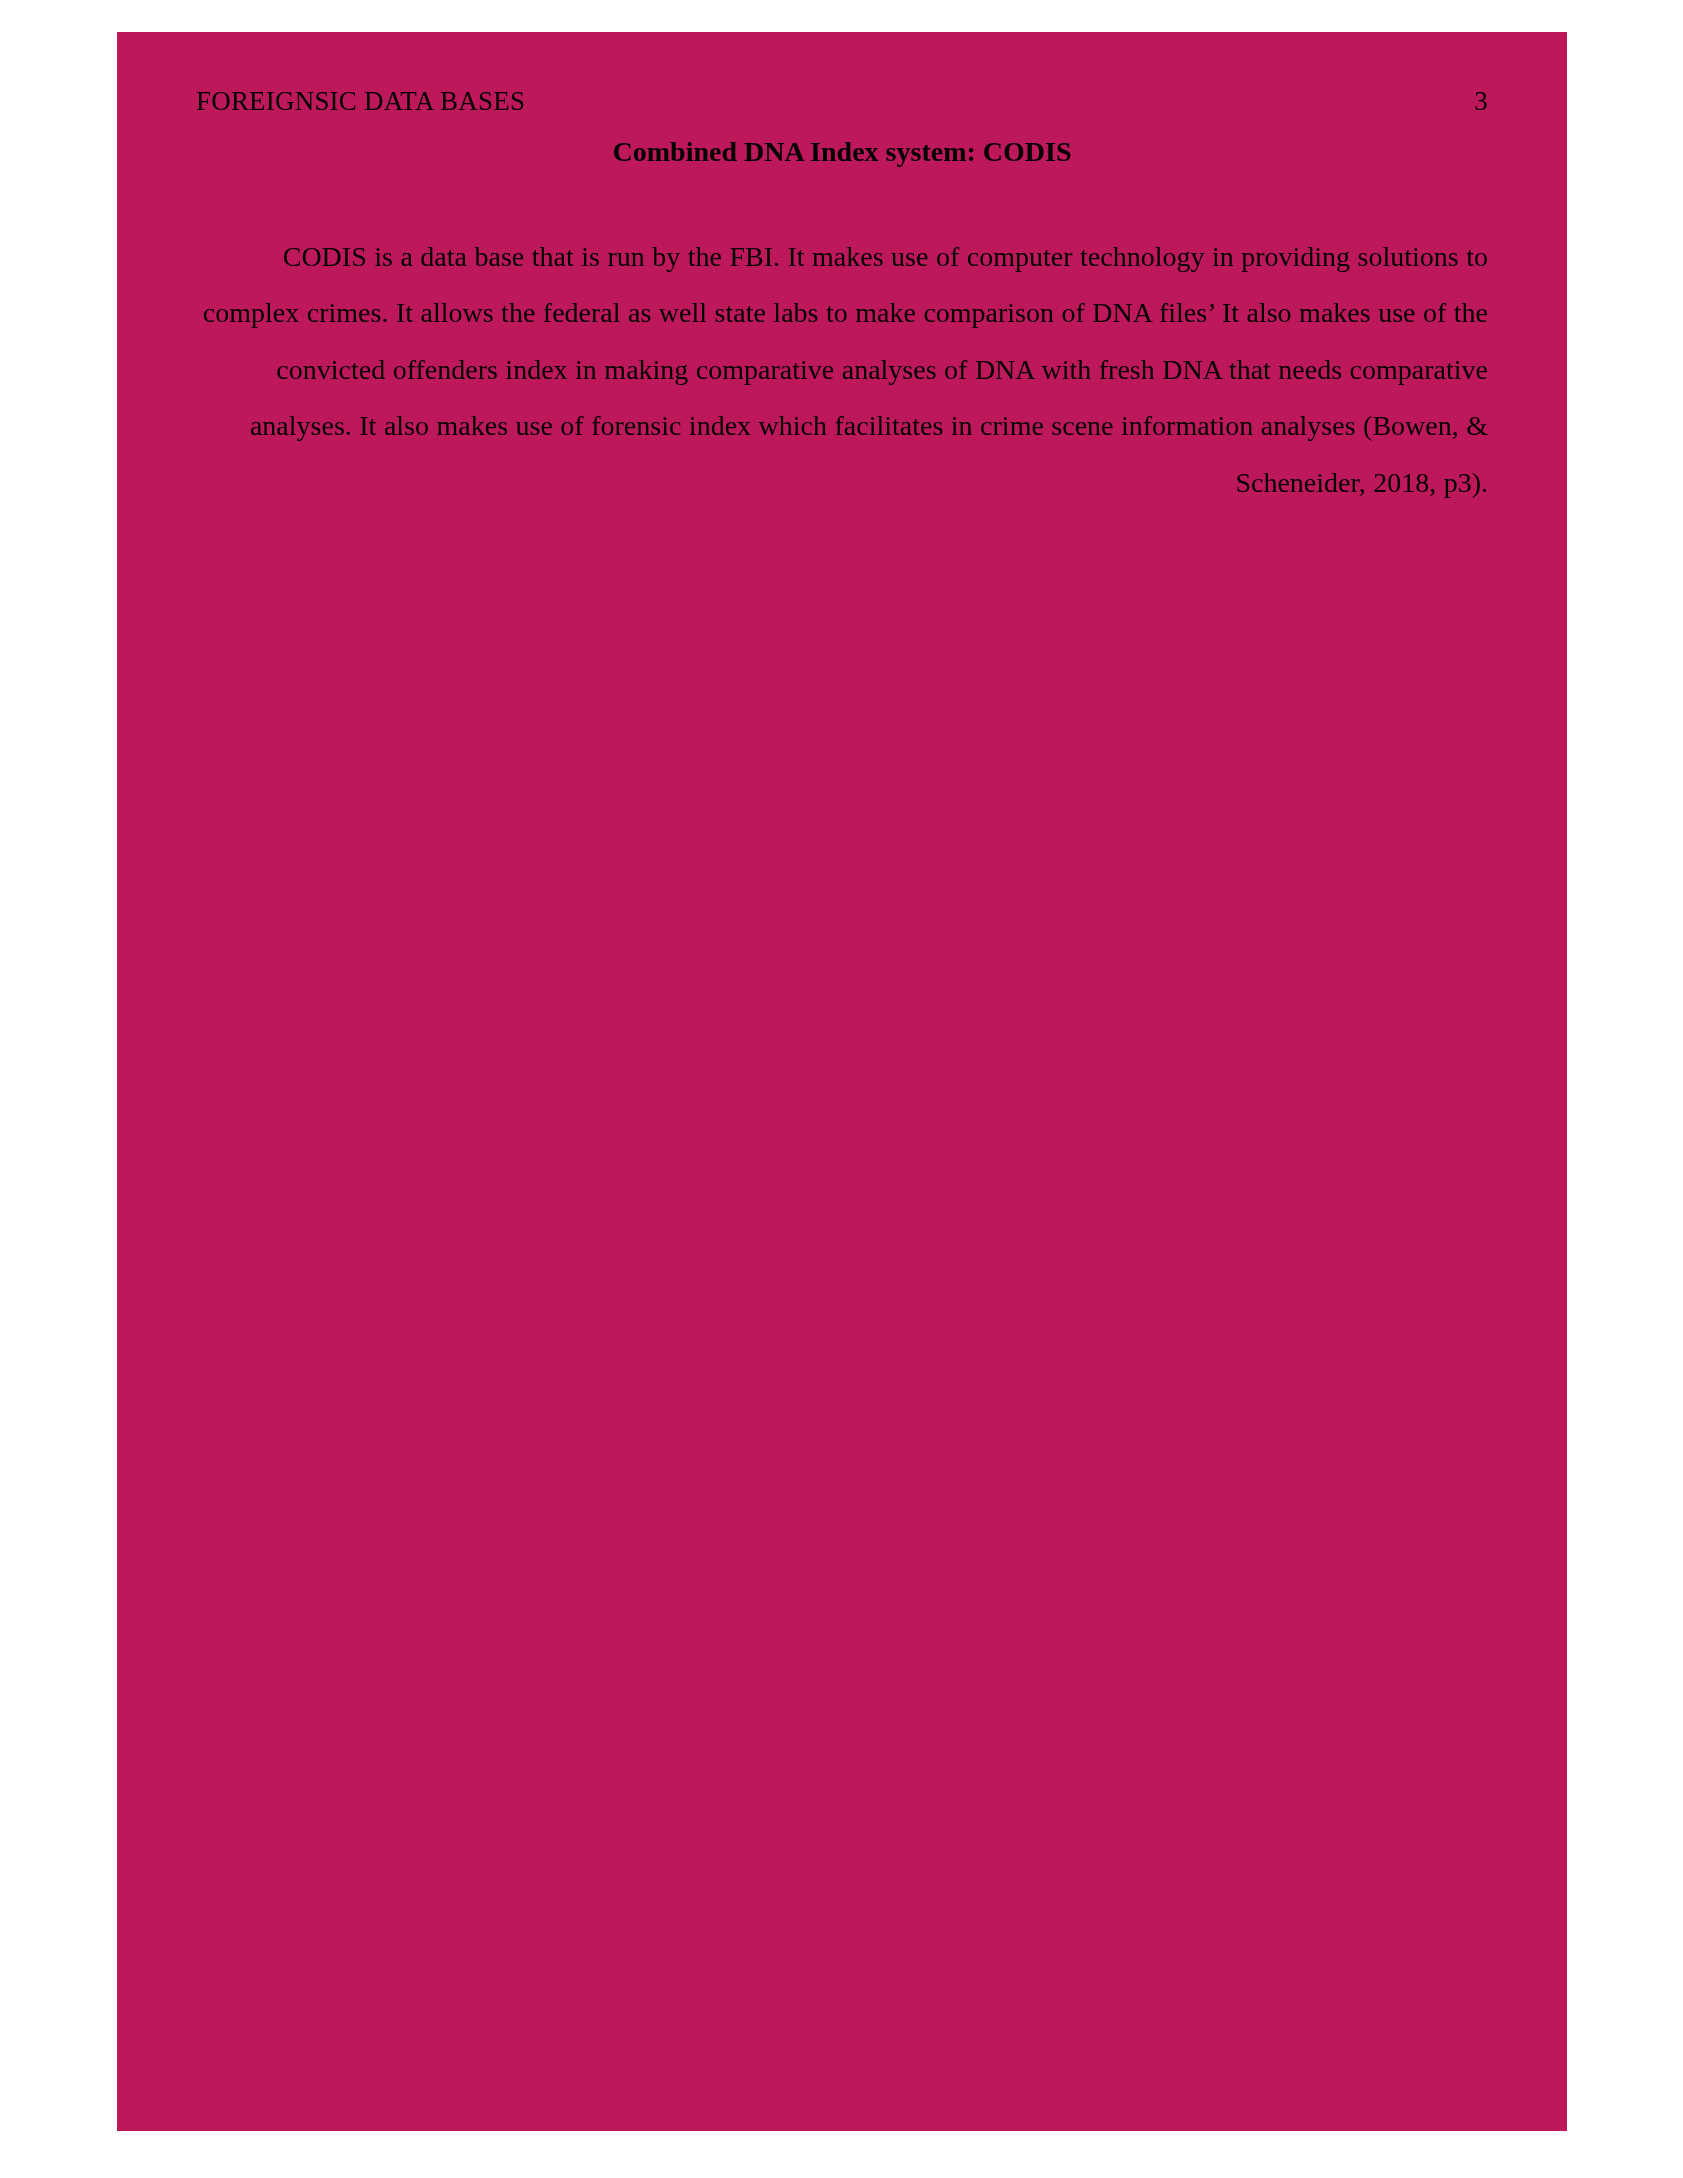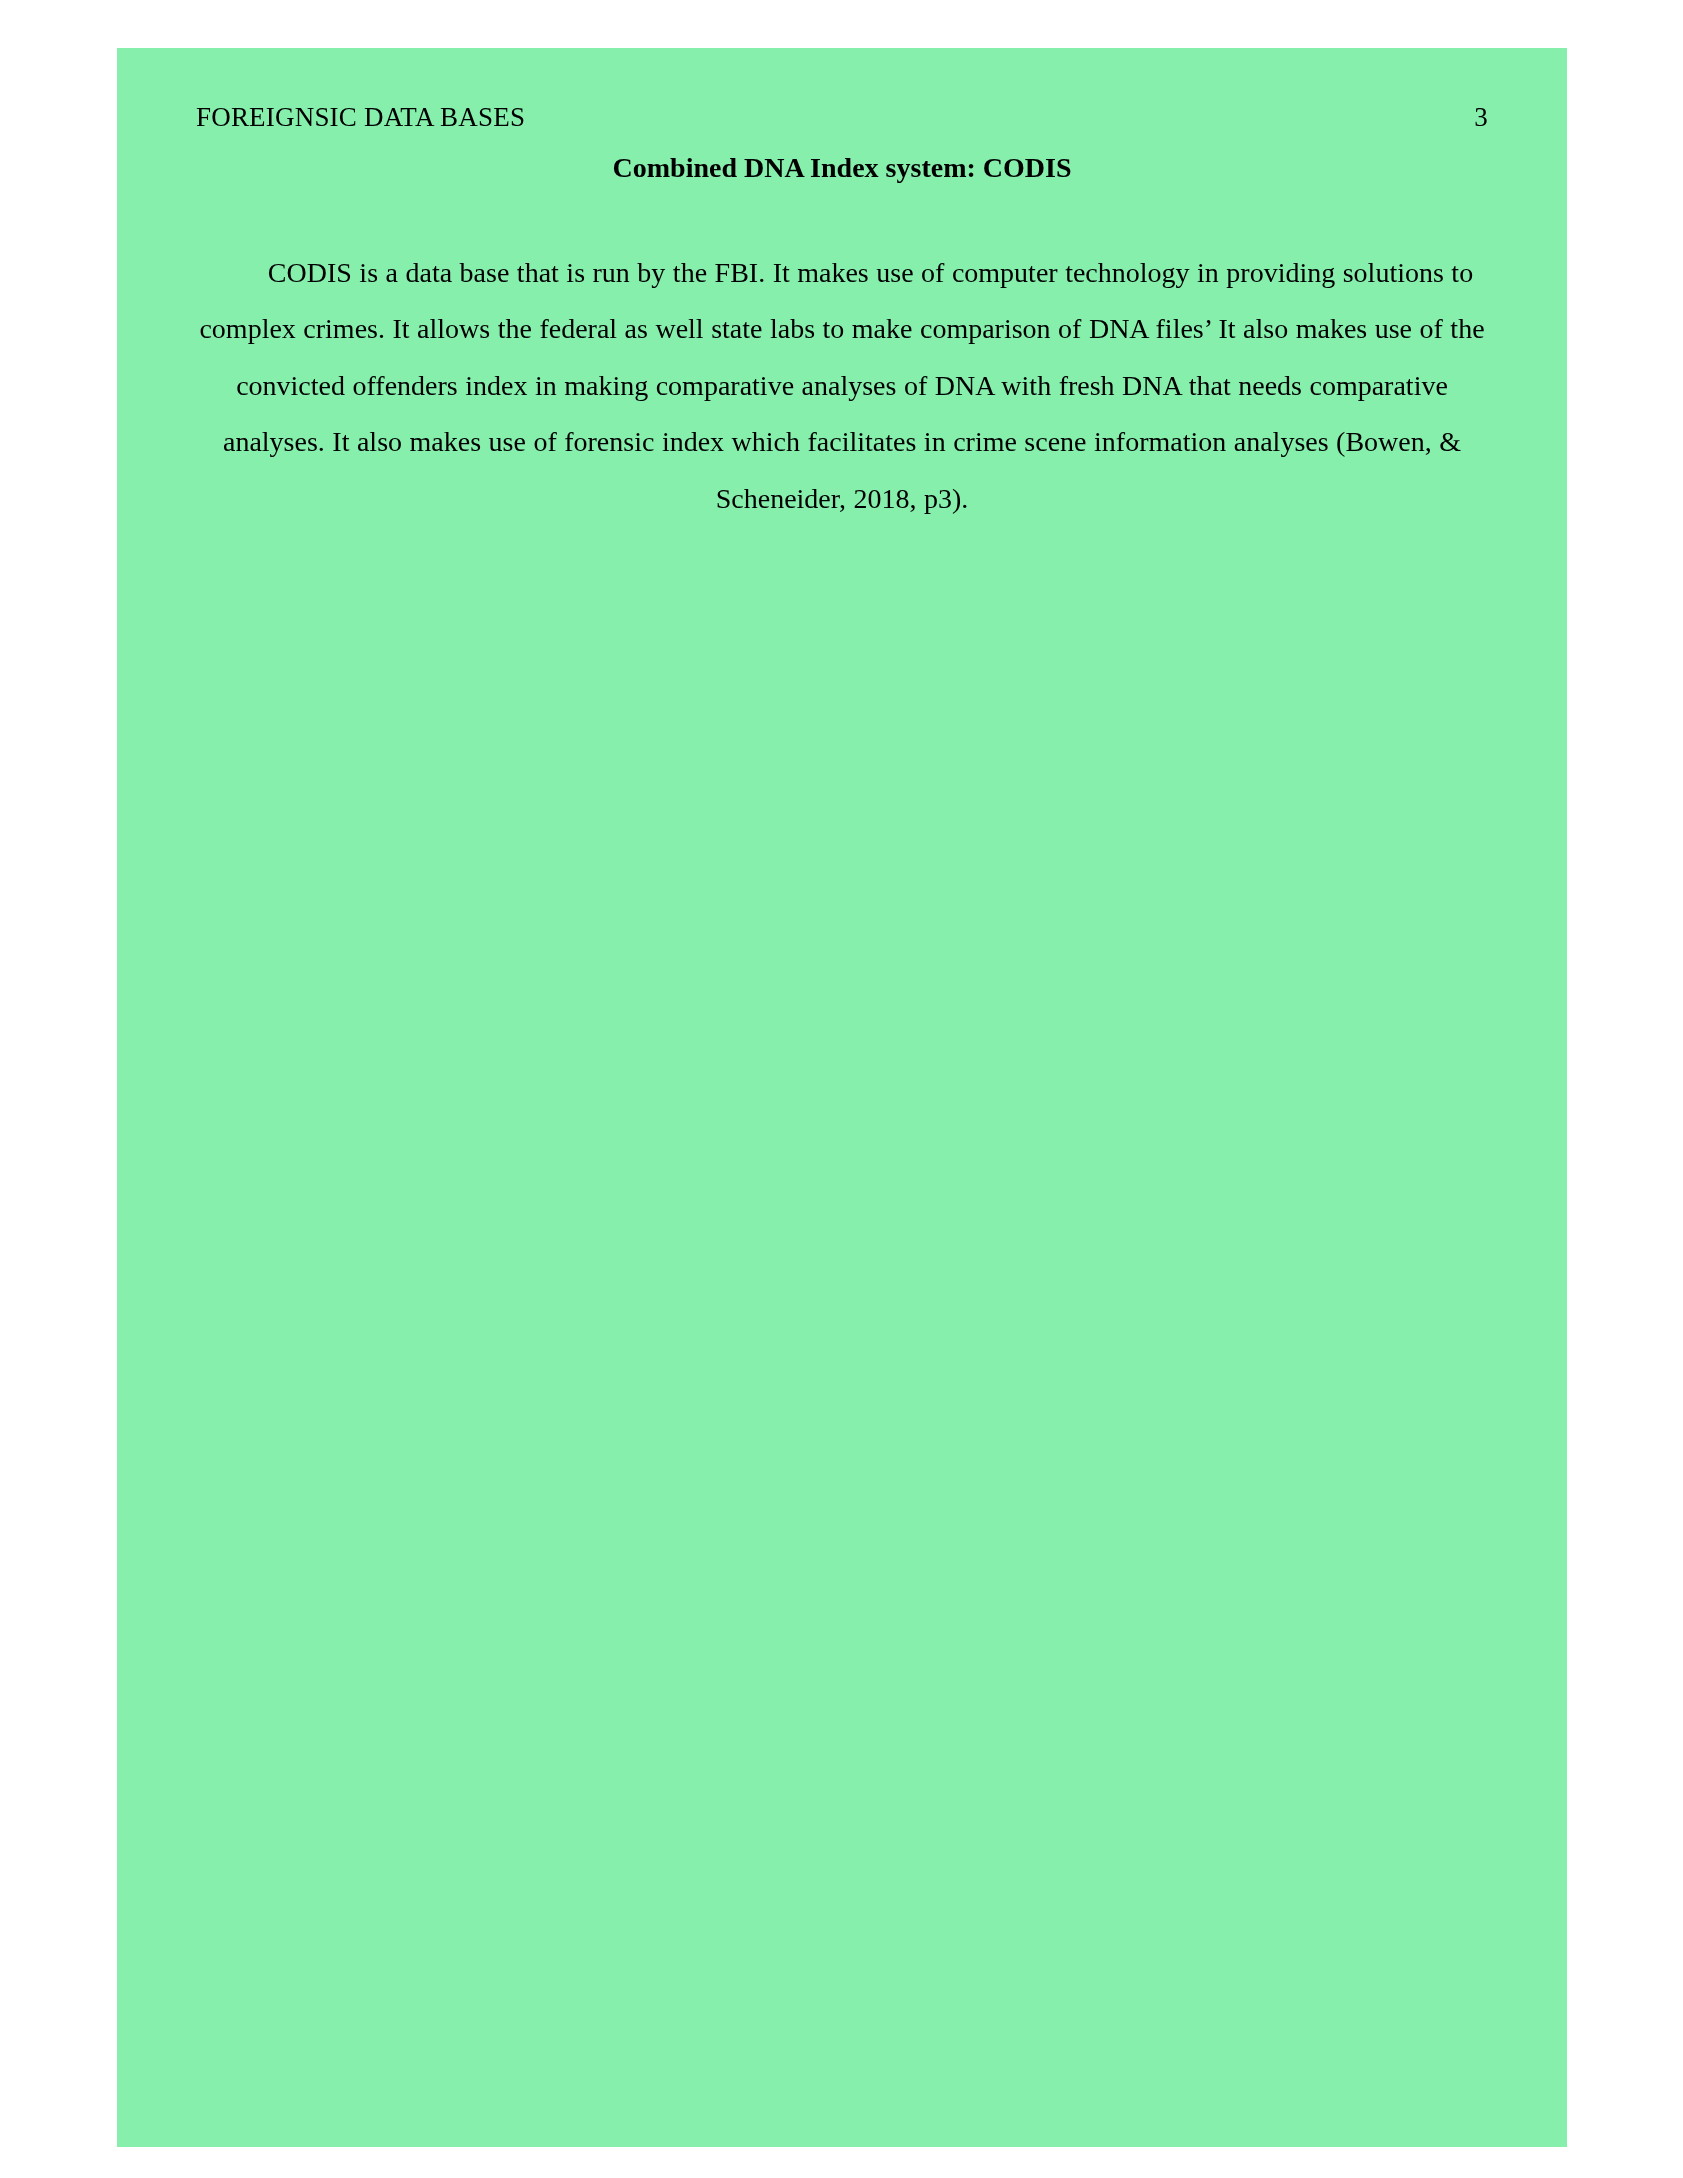--- a/index.html
+++ b/index.html
@@ -15,24 +15,24 @@
     position: relative;
     width: 1683px;
     height: 2178px;
     margin: 0 auto;
     background: #ffffff;
     box-sizing: border-box;
   }
   .sheet {
     position: absolute;
     left: 117px;
-    top: 48px;
+    top: 32px;
     width: 1450px;
     height: 2099px;
-    background: #86efac;
+    background: #be185d;
     box-sizing: border-box;
   }
   .content {
     position: absolute;
     left: 79px;
     top: 54px;
     width: 1292px;
   }
   .running-head {
     display: flex;
@@ -49,21 +49,21 @@
   }
   .doc-title {
     text-align: center;
     font-weight: bold;
     font-size: 28px;
   }
   .body-text {
     margin-top: 61px;
     font-size: 28px;
     line-height: 2.02;
-    text-align: center;
+    text-align: right;
     text-indent: 57px;
     word-spacing: 0.5px;
   }
 </style>
 </head>
 <body>
 
 <div class="page">
   <div class="sheet">
     <div class="content">

